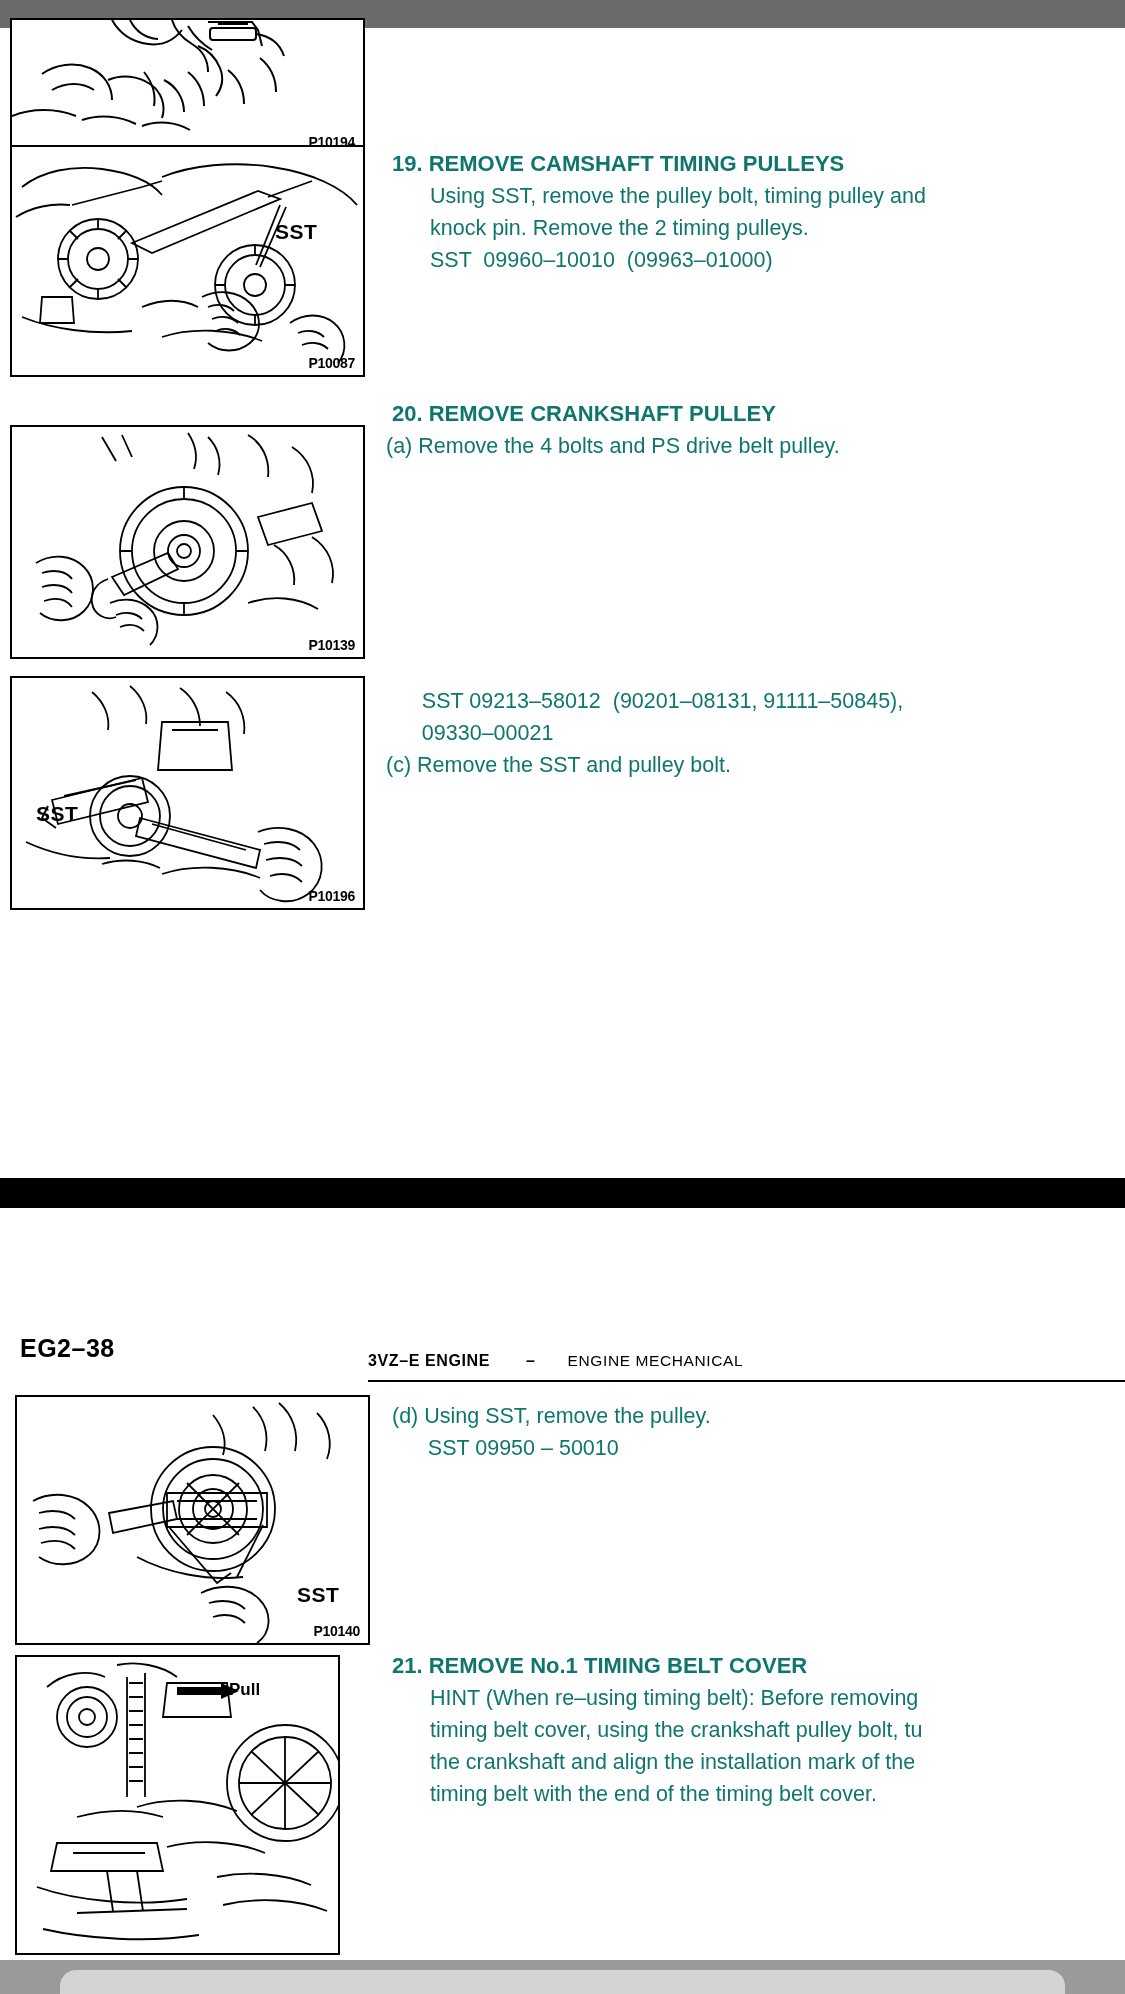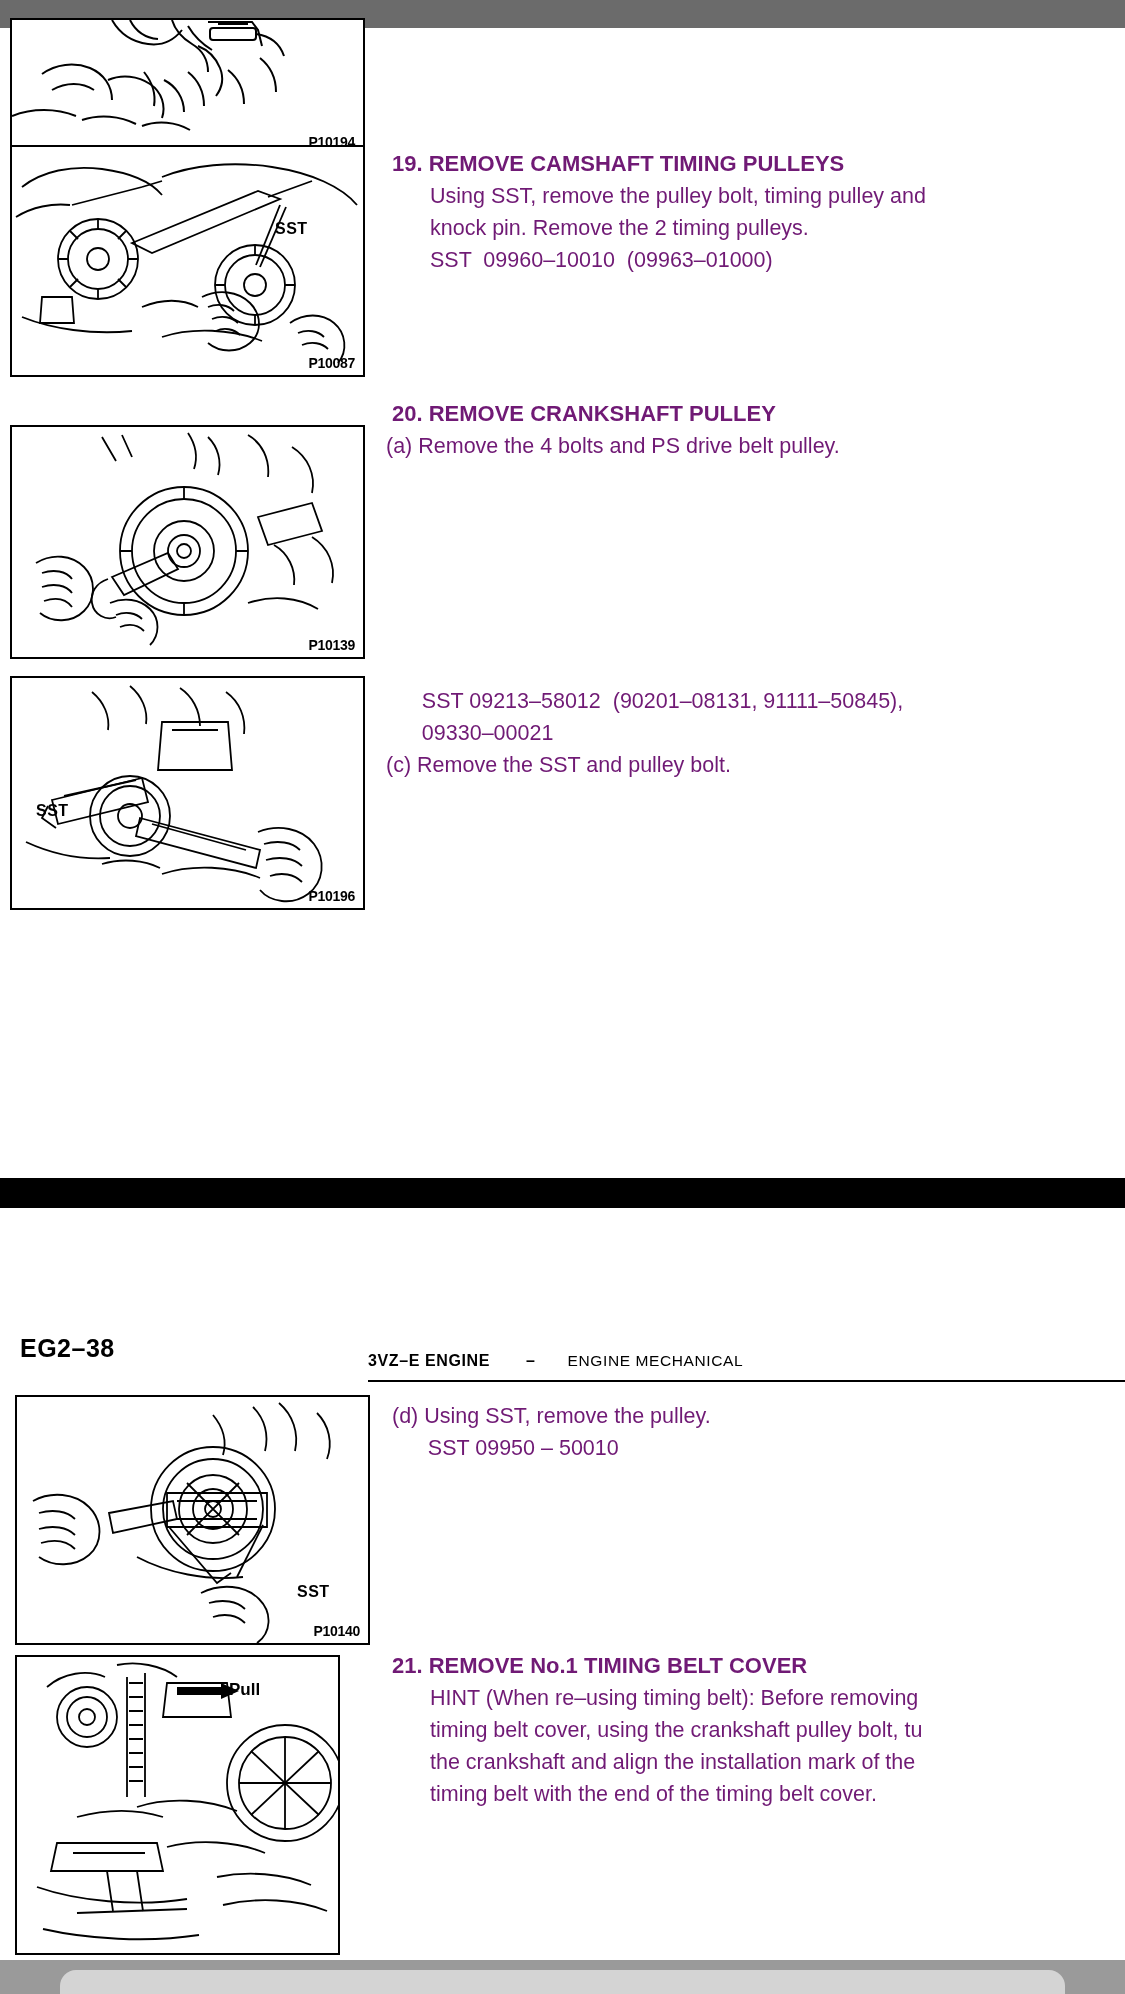--- a/index.html
+++ b/index.html
@@ -73,36 +73,36 @@
     position: absolute;
     right: 8px;
     bottom: 4px;
     font-size: 14px;
     font-weight: bold;
     font-family: "Liberation Sans", sans-serif;
     letter-spacing: -0.3px;
   }
   .sst-label {
     position: absolute;
-    font-size: 16px;
+    font-size: 21px;
     font-weight: bold;
     letter-spacing: 0.5px;
   }
   .pull-label {
     position: absolute;
     font-size: 17px;
     font-weight: bold;
   }
 
   
   .txt {
     position: absolute;
     font-size: 21.5px;
     line-height: 32px;
-    color: #701a75;
+    color: #0f766e;
     white-space: pre;
   }
   .txt.b {
     font-weight: bold;
     font-size: 22px;
   }
 
   .page-num {
     position: absolute;
     font-weight: bold;

